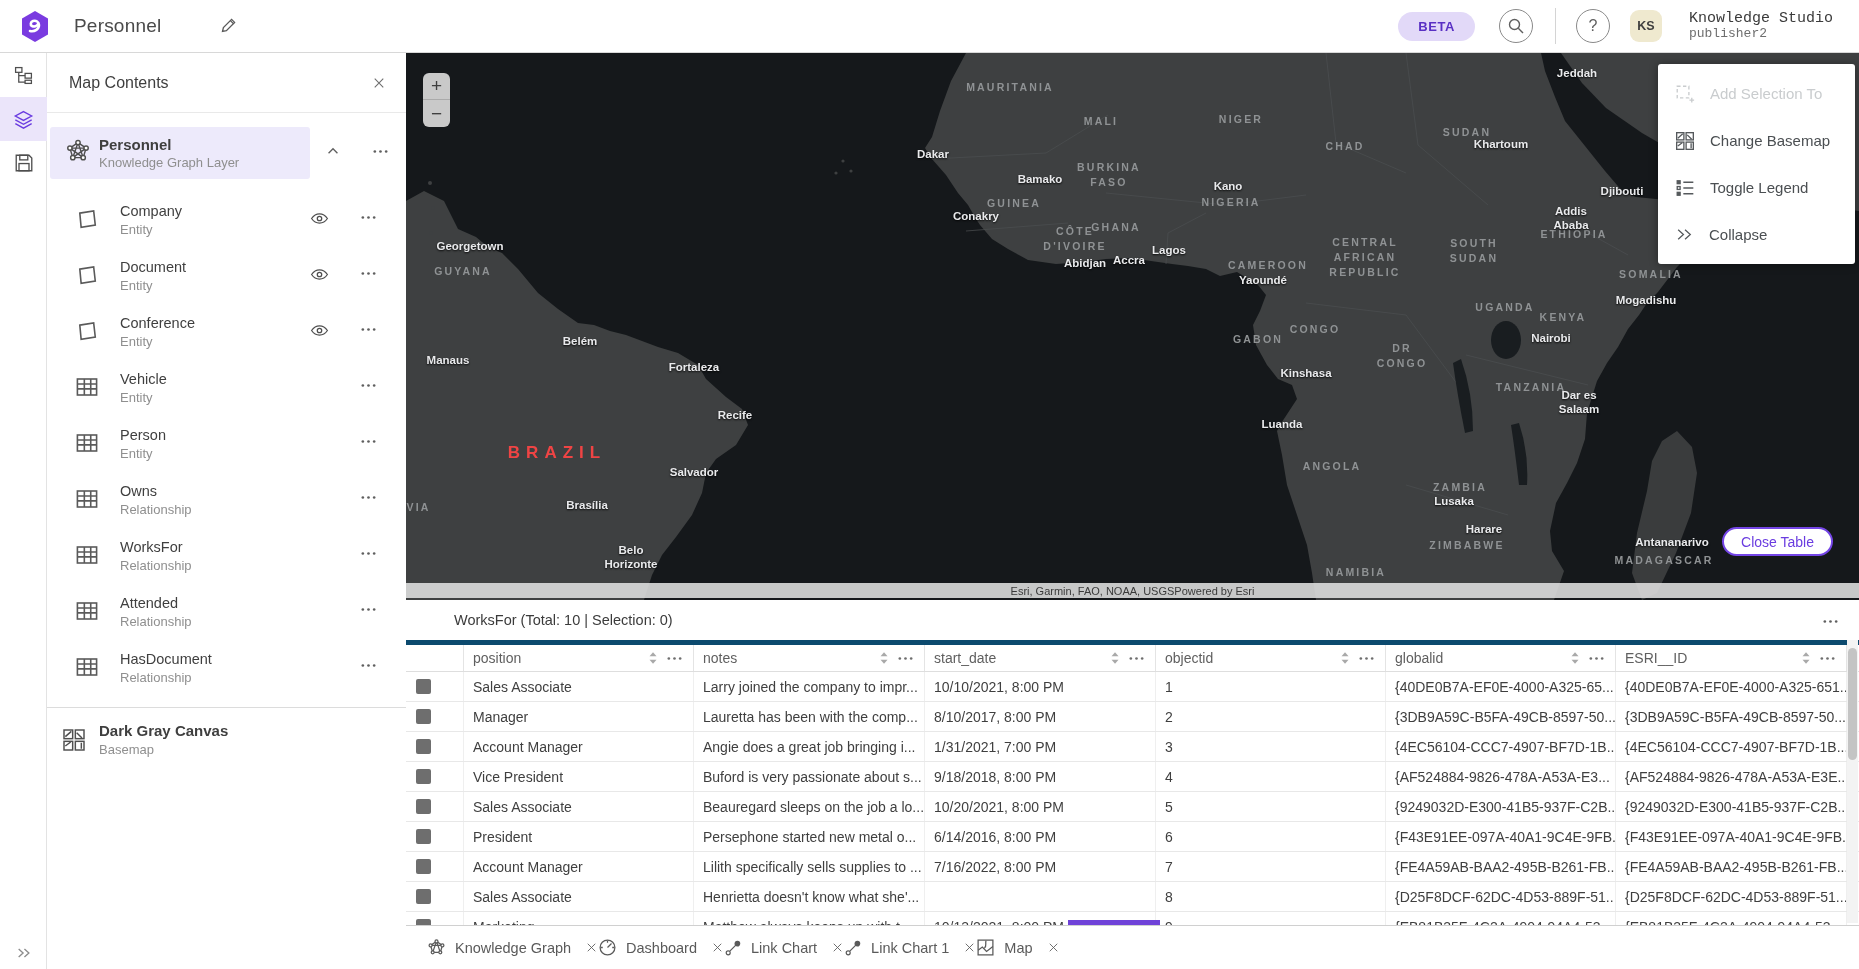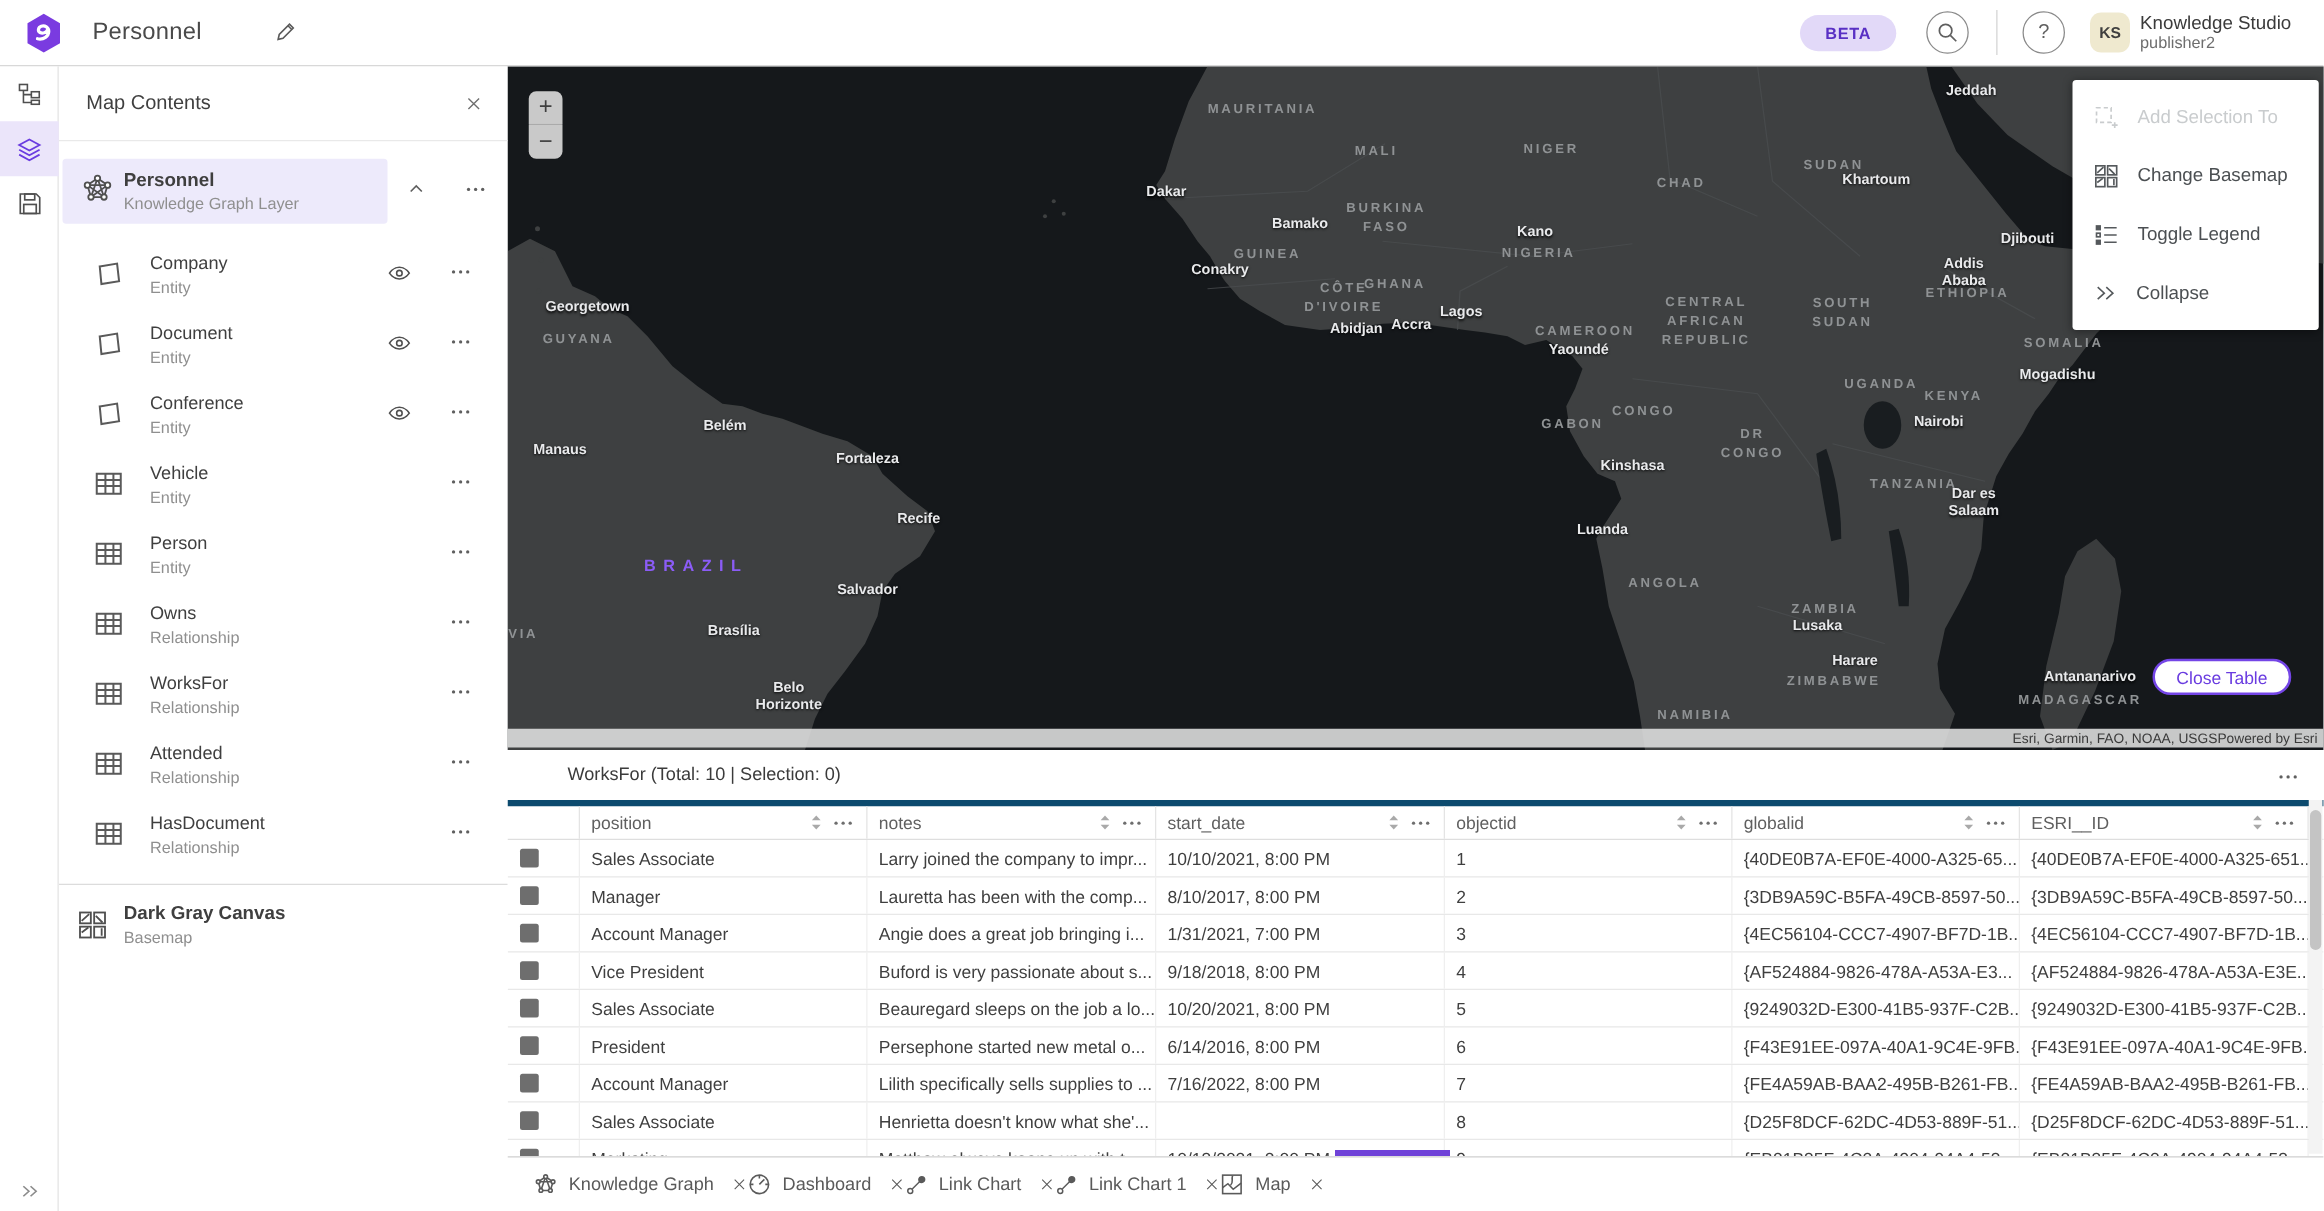--- a/index.html
+++ b/index.html
@@ -19,21 +19,21 @@
   .beta-pill { background:#e2d9f8; color:#5930c4; font-size:13px; font-weight:bold;
                letter-spacing:.6px; padding:7px 20px; border-radius:16px; }
   .round-btn { width:34px; height:34px; border:1px solid #8a8a8a; border-radius:50%;
                display:flex; align-items:center; justify-content:center; margin-left:24px;
                color:#5f5f5f; background:#fff; cursor:pointer; }
   .hdr-divider { width:1px; height:36px; background:#d4d4d4; margin:0 20px 0 22px; }
   .help-btn { font-size:16px; color:#5f5f5f; }
   .avatar { width:32px; height:32px; background:#efe9cf; border-radius:9px; margin-left:20px;
             display:flex; align-items:center; justify-content:center; font-size:12.5px;
             font-weight:bold; color:#3f3f3f; cursor:pointer; }
-  .user-block { margin-left:8px; line-height:1.15; }
+  .user-block { margin-left:27px; line-height:1.15;font-family:Liberation Mono, monospace; }
   .user-name { font-size:15px; color:#3b3b3b; }
   .user-role { font-size:13px; color:#6e6e6e; }
 
   
   .rail { position:absolute; left:0; top:53px; width:47px; height:916px; background:#fff;
           border-right:1px solid #e3e3e3; z-index:25; }
   .rail-item { width:47px; height:44px; display:flex; align-items:center; justify-content:center;
                cursor:pointer; color:#4f4f4f; }
   .rail-item.active { background:#ebe5fa; color:#6a3ce0; }
   .rail-collapse { position:absolute; bottom:8px; left:0; width:47px; display:flex;
@@ -65,29 +65,29 @@
   .basemap-type { position:absolute; left:52px; top:28px; font-size:13px; color:#8f8f8f; }
 
   
   .map { position:absolute; left:406px; top:53px; width:1453px; height:547px; background:#15181b; overflow:hidden; }
   .map svg.land { position:absolute; left:0; top:0; }
   .map-label { position:absolute; transform:translate(-50%,-50%); white-space:pre-line;
                text-align:center; pointer-events:none; z-index:2; }
   .city { color:#e9eaec; font-size:11.5px; font-weight:bold; line-height:1.2;
           text-shadow:0 1px 2px rgba(0,0,0,.9); }
   .country { color:#8f9294; font-size:10.5px; font-weight:bold; letter-spacing:2.2px; line-height:1.45; }
-  .country.big { font-size:13px; letter-spacing:6px; color:#8b5cf6; }
+  .country.big { font-size:17px; letter-spacing:6px; color:#ef4444; }
   .zoomctl { position:absolute; left:17px; top:20px; z-index:5; }
   .zoom-btn { width:27px; height:27px; background:#c9c9c9; color:#3f3f3f; font-size:19px;
               display:flex; align-items:center; justify-content:center; cursor:pointer; }
   .zoom-btn.zin { border-radius:6px 6px 0 0; border-bottom:1px solid #aaa; }
   .zoom-btn.zout { border-radius:0 0 6px 6px; }
   .attrib { position:absolute; left:0; bottom:2px; width:100%; height:15px;
             background:rgba(224,224,224,.88); display:flex; align-items:center;
-            justify-content:flex-end; font-size:11px; color:#3a3a3a; padding:0 5px; z-index:6; }
+            justify-content:center; font-size:11px; color:#3a3a3a; padding:0 5px; z-index:6; }
   .close-table { position:absolute; right:26px; top:474px; height:29px; padding:0 17px;
                  background:#fff; border:2px solid #7445e6; border-radius:16px; color:#6a3ce0;
                  font-size:14px; display:flex; align-items:center; cursor:pointer; z-index:7;
                  font-family:"Liberation Sans",sans-serif; }
   .ctx-menu { position:absolute; left:1252px; top:11px; width:197px; background:#fff; z-index:10;
               border-radius:3px; box-shadow:0 1px 8px rgba(0,0,0,.4); padding:6px 0; }
   .ctx-item { height:47px; display:flex; align-items:center; gap:15px; padding-left:17px;
               font-size:15px; color:#4b4f52; cursor:pointer; }
   .ctx-item.disabled { color:#c9ccce; cursor:default; }
   .ctx-item.disabled .ic { color:#c9ccce; }

